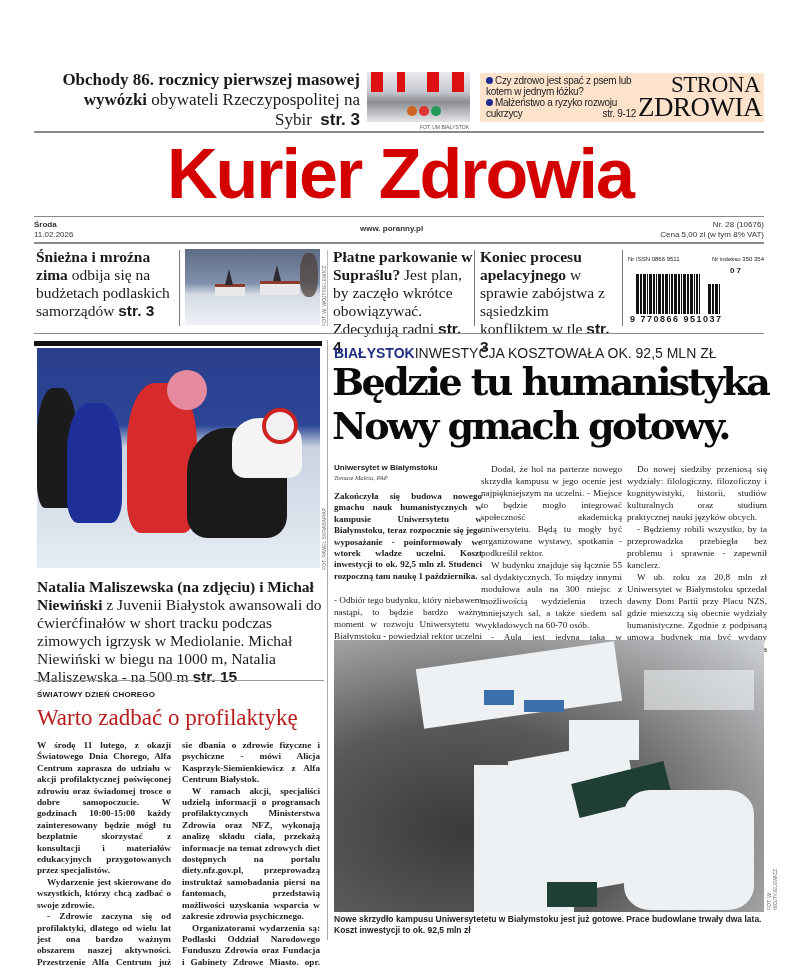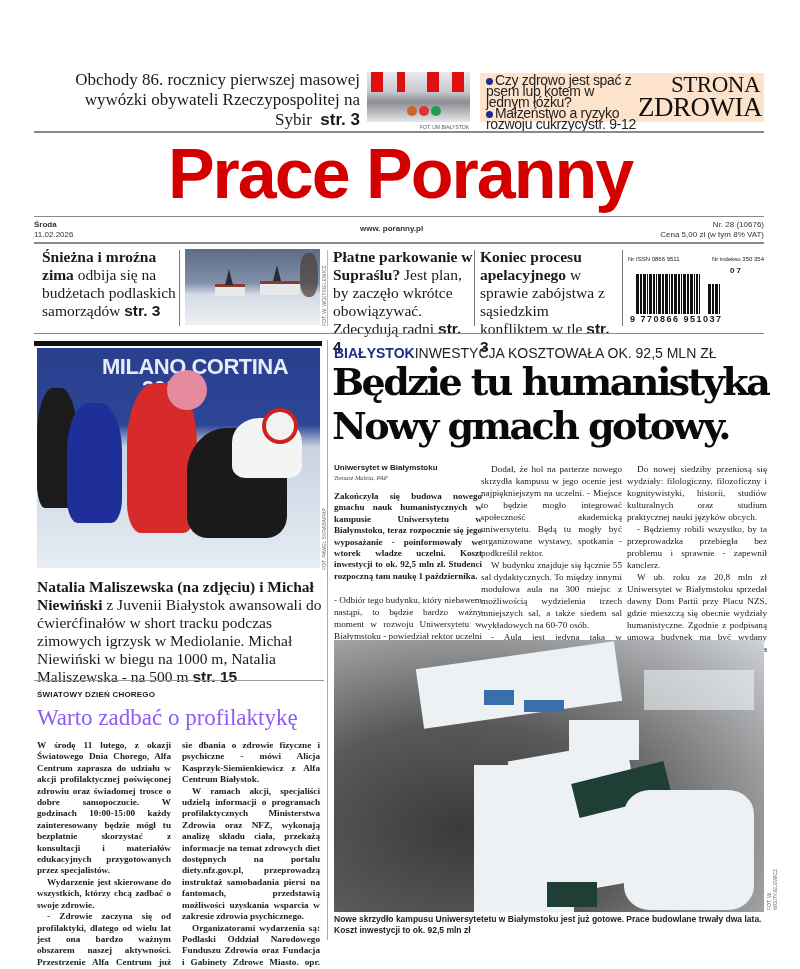--- a/index.html
+++ b/index.html
@@ -4,30 +4,30 @@
 <style>
   * { box-sizing: border-box; margin: 0; padding: 0; }
   html, body { width: 800px; height: 969px; background: #ffffff; overflow: hidden; }
   body { position: relative; font-family: "Liberation Serif", serif; color: #1a1a1a; }
   .abs { position: absolute; }
   .sans { font-family: "Liberation Sans", sans-serif; }
   .serif { font-family: "Liberation Serif", serif; }
 
   
   .teaser-text { left: 40px; top: 70px; width: 320px; text-align: right; font-size: 17px; line-height: 20px; }
-  .teaser-text b { font-weight: normal; margin-top: 44px; }
+  .teaser-text b { font-weight: bold; margin-top: 44px; }
   .str { font-family: "Liberation Sans", sans-serif; font-weight: bold; }
   .teaser-photo { left: 367px; top: 72px; width: 103px; height: 50px;
     background: linear-gradient(180deg, #e9e9ee 0%, #c6c8cf 40%, #8a8c92 60%, #e7e7ea 100%); overflow: hidden; }
   .teaser-photo .flag { position: absolute; top: 0; width: 12px; height: 20px; background: #d11; }
   .teaser-photo .wreath { position: absolute; bottom: 6px; width: 10px; height: 10px; border-radius: 50%; }
   .teaser-credit { left: 420px; top: 124px; font-size: 5px; color: #555; }
 
   .health { left: 480px; top: 73px; width: 284px; height: 49px; background: #fde3cc; }
-  .health-items { left: 486px; top: 75px; width: 150px; font-size: 14px; line-height: 11px; color: #222; letter-spacing: -0.3px; }
+  .health-items { left: 486px; top: 75px; width: 150px; font-size: 10px; line-height: 11px; color: #222; letter-spacing: -0.3px; }
   .health-items .dot { display: inline-block; width: 7px; height: 7px; border-radius: 50%; background: #1e2b8c; margin-right: 2px; }
   .health-pages { position: absolute; right: 0; bottom: 0; }
   .health-title { left: 638px; top: 74px; width: 122px; text-align: right; font-size: 23px; line-height: 21px; letter-spacing: -0.5px; color: #111; font-family: "Liberation Serif", serif; }
 
   .rule { height: 2px; background: #8a8a8a; left: 34px; width: 730px; }
 
   .masthead { left: 120px; top: 136px; width: 560px; text-align: center;
     font-family: "Liberation Sans", sans-serif; font-weight: bold; font-size: 70px; line-height: 76px; color: #d40000; letter-spacing: -2px; }
 
   .dateline { top: 220px; font-size: 8px; line-height: 10px; color: #333; }
@@ -49,21 +49,21 @@
   .darkbar { left: 34px; top: 341px; width: 288px; height: 5px; background: #111; }
 
   .skate-photo { left: 37px; top: 348px; width: 283px; height: 220px; overflow: hidden;
     background: linear-gradient(180deg, #2a3f8e 0%, #2c4596 35%, #c9d3e2 45%, #e6ecf3 100%); }
   .skate-photo .banner { position: absolute; left: 65px; top: 8px; color: #e8ecf7; font-family: "Liberation Sans", sans-serif; font-weight: bold; font-size: 22px; line-height: 22px; letter-spacing: -0.5px; }
   .fig { position: absolute; border-radius: 40% 40% 20% 20%; }
 
   .caption-skate { left: 37px; top: 578px; width: 290px; font-size: 15.5px; line-height: 18px; }
 
   .section-label { left: 37px; top: 690px; font-family: "Liberation Sans", sans-serif; font-weight: bold; font-size: 8px; letter-spacing: 0.2px; }
-  .health-head { left: 37px; top: 703px; font-size: 23px; line-height: 30px; color: #8b5cf6; }
+  .health-head { left: 37px; top: 703px; font-size: 23px; line-height: 30px; color: #b91c1c; }
 
   .body-col { font-family: "Liberation Serif", serif; font-size: 9.2px; line-height: 11.4px; font-weight: bold; color: #222; text-align: justify; }
   .body-col p { text-indent: 10px; }
   .body-col p.noindent { text-indent: 0; }
 
   
   .kicker { left: 334px; top: 345px; font-family: "Liberation Sans", sans-serif; font-size: 14px; line-height: 16px; color: #222; }
   .kicker b { color: #1e2e84; font-weight: 900; }
   .headline { left: 332px; top: 360px; width: 460px; font-family: "DejaVu Serif", serif; font-weight: bold; font-size: 38px; line-height: 44px; letter-spacing: -2.5px; color: #0a0a0a; }
 
@@ -104,37 +104,37 @@
   <div><span class="dot"></span><span>Czy zdrowo jest spać z psem lub kotem w jednym łóżku?</span></div>
   <div style="position:relative;"><span class="dot"></span><span>Małżeństwo a ryzyko rozwoju cukrzycy</span><span class="health-pages">str. 9-12</span></div>
 </div>
 <div class="abs health-title">
   <div>STRONA</div>
   <div style="font-size:27px;line-height:25px;">ZDROWIA</div>
 </div>
 
 <div class="abs rule" style="top:131px;"></div>
 
-<div class="abs masthead">Prace Poranny</div>
+<div class="abs masthead">Kurier Zdrowia</div>
 
 <div class="abs rule" style="top:216px;height:1px;"></div>
 
 <div class="abs dateline sans" style="left:34px;">
   <div style="font-weight:bold;">Środa</div>
   <div>11.02.2026</div>
 </div>
 <div class="abs dateline sans" style="left:360px;top:224px;font-weight:bold;">www. poranny.pl</div>
 <div class="abs dateline sans" style="right:36px;text-align:right;">
   <div>Nr. 28 (10676)</div>
   <div>Cena 5,00 zł (w tym 8% VAT)</div>
 </div>
 
 <div class="abs rule" style="top:242px;height:2px;"></div>
 
-<div class="abs row2-text" style="left:36px;top:248px;width:142px;margin-left:6px;">
+<div class="abs row2-text" style="left:36px;top:248px;width:142px;">
   <b>Śnieżna i mroźna zima</b><span> odbija się na budżetach podlaskich samorządów </span><span class="str">str. 3</span>
 </div>
 <div class="abs vsep" style="left:179px;top:250px;height:76px;"></div>
 <div class="abs snow-photo">
   <div class="church" style="left:30px;top:35px;width:30px;height:12px;"></div>
   <div class="spire" style="left:40px;top:20px;"></div>
   <div class="church" style="left:75px;top:32px;width:40px;height:14px;"></div>
   <div class="spire" style="left:88px;top:16px;"></div>
   <div style="position:absolute;right:2px;top:4px;width:18px;height:44px;background:#4a3c33;border-radius:40%;opacity:0.7;"></div>
 </div>
@@ -182,24 +182,20 @@
       <span style="width:1px;height:75%"></span>
   </div>
   <div class="abs sans" style="left:4px;top:66px;font-size:9px;letter-spacing:1.5px;font-weight:bold;">9 770866 951037</div>
   <div class="abs sans" style="left:104px;top:18px;font-size:8px;letter-spacing:2px;font-weight:bold;">07</div>
 </div>
 
 <div class="abs rule" style="top:333px;height:1px;"></div>
 
 <div class="abs darkbar"></div>
 <div class="abs skate-photo">
-  <div class="banner">
-    <div>MILANO CORTINA</div>
-    <div style="padding-left:40px;">2026</div>
-  </div>
   <div class="fig" style="left:0px;top:40px;width:40px;height:120px;background:#1b1b1b;"></div>
   <div class="fig" style="left:30px;top:55px;width:55px;height:120px;background:#1f2f9a;"></div>
   <div class="fig" style="left:90px;top:35px;width:70px;height:150px;background:#d72a2a;"></div>
   <div class="fig" style="left:130px;top:22px;width:40px;height:40px;background:#e68aa0;border-radius:50%;"></div>
   <div class="fig" style="left:150px;top:80px;width:100px;height:110px;background:#1a1a1a;"></div>
   <div class="fig" style="left:195px;top:70px;width:70px;height:60px;background:#f4f4f4;"></div>
   <div class="fig" style="left:225px;top:60px;width:36px;height:36px;background:#f2f2f2;border:4px solid #c22;border-radius:50%;"></div>
 </div>
 <div class="abs credit-v" style="left:321px;top:500px;height:70px;">FOT. PAWEŁ SKRABA/PAP</div>
 

